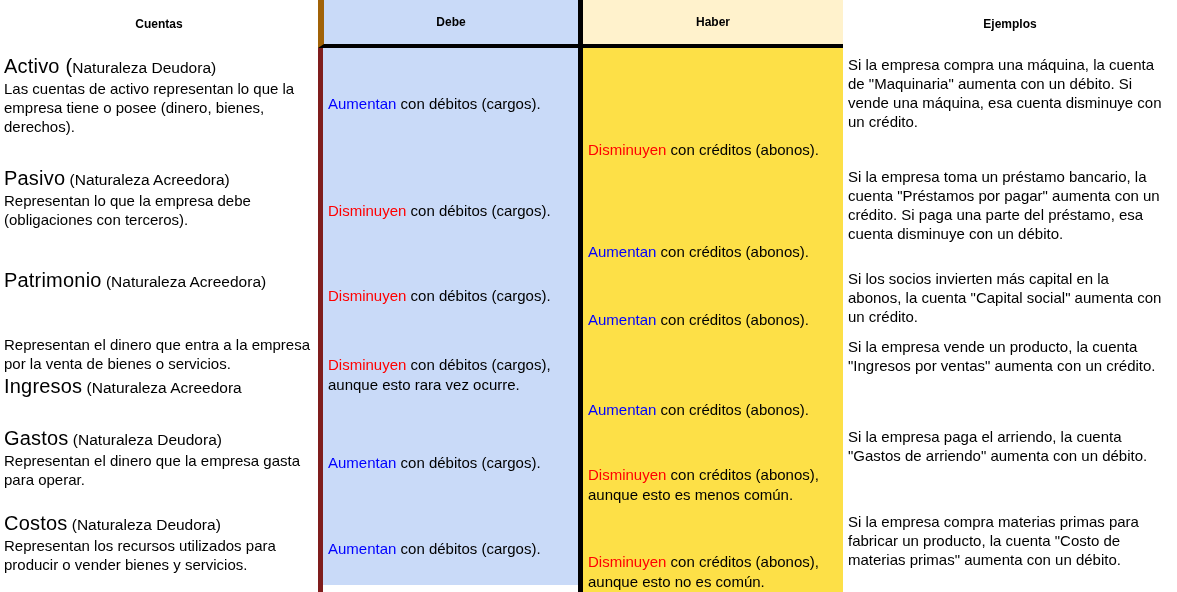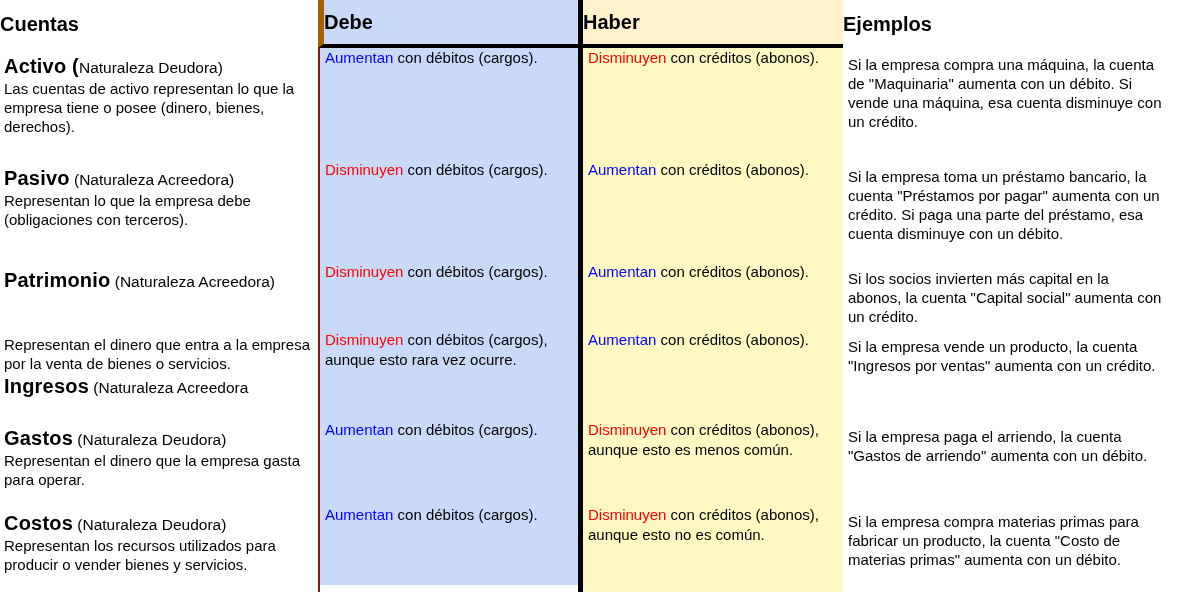--- a/index.html
+++ b/index.html
@@ -16,68 +16,68 @@
     display: grid;
     grid-template-columns: 318px 260px 265px 334px;
     grid-template-rows: 48px 112px 102px 68px 90px 85px 87px;
     background: #ffffff;
     overflow: hidden;
   }
   
   .hdr {
     display: flex;
     align-items: center;
-    justify-content: flex-start;
+    justify-content: center;
     font-weight: bold;
-    font-size: 20px;
+    font-size: 12px;
   }
   .hdr.debe {
     background: #c9daf8;
     border-left: 6px solid #a16207;
     border-bottom: 4px solid #000;
   }
   .hdr.haber {
     background: #fff2cc;
     border-left: 5px solid #000;
     border-bottom: 4px solid #000;
   }
   
   .cell-cuentas {
     padding: 5px 6px 0 4px;
     font-size: 15px;
     line-height: 19px;
   }
   .acct-title {
-    font-weight: bold;
+    font-weight: normal;
     font-size: 20px;
     line-height: 26px;
     letter-spacing: 0.2px;
   }
   .acct-nature {
     font-weight: normal;
     font-size: 15.5px;
     letter-spacing: 0;
   }
   .cell-debe {
     background: #c9daf8;
-    border-left: 2px solid #7f1d1d;
+    border-left: 5px solid #7f1d1d;
     display: flex;
-    align-items: flex-start;
+    align-items: center;
     padding: 0 6px 0 5px;
     font-size: 15px;
     line-height: 20px;
   }
   .cell-debe.last {
     background: linear-gradient(to bottom, #c9daf8 0px, #c9daf8 80px, #ffffff 80px);
   }
   .cell-haber {
-    background: #fef9c3;
+    background: #fde047;
     border-left: 5px solid #000;
     display: flex;
-    align-items: flex-start;
+    align-items: flex-end;
     padding: 0 6px 0 5px;
     font-size: 15px;
     line-height: 20px;
   }
   .cell-ejemplos {
     padding: 7px 14px 0 5px;
     font-size: 15px;
     line-height: 19px;
   }
 </style>

